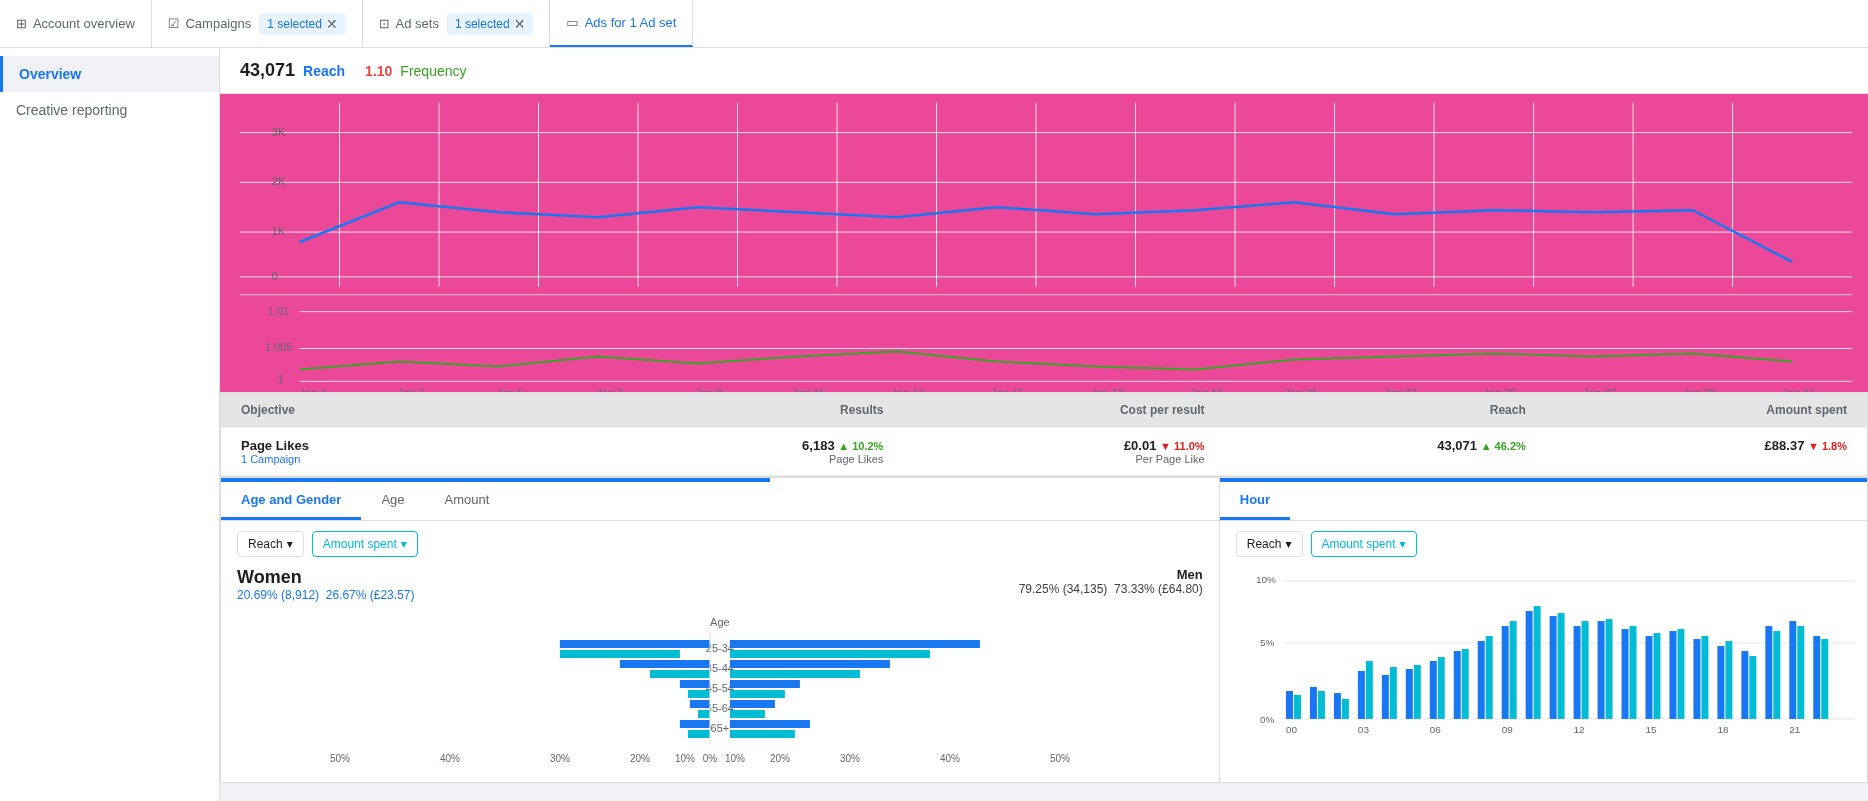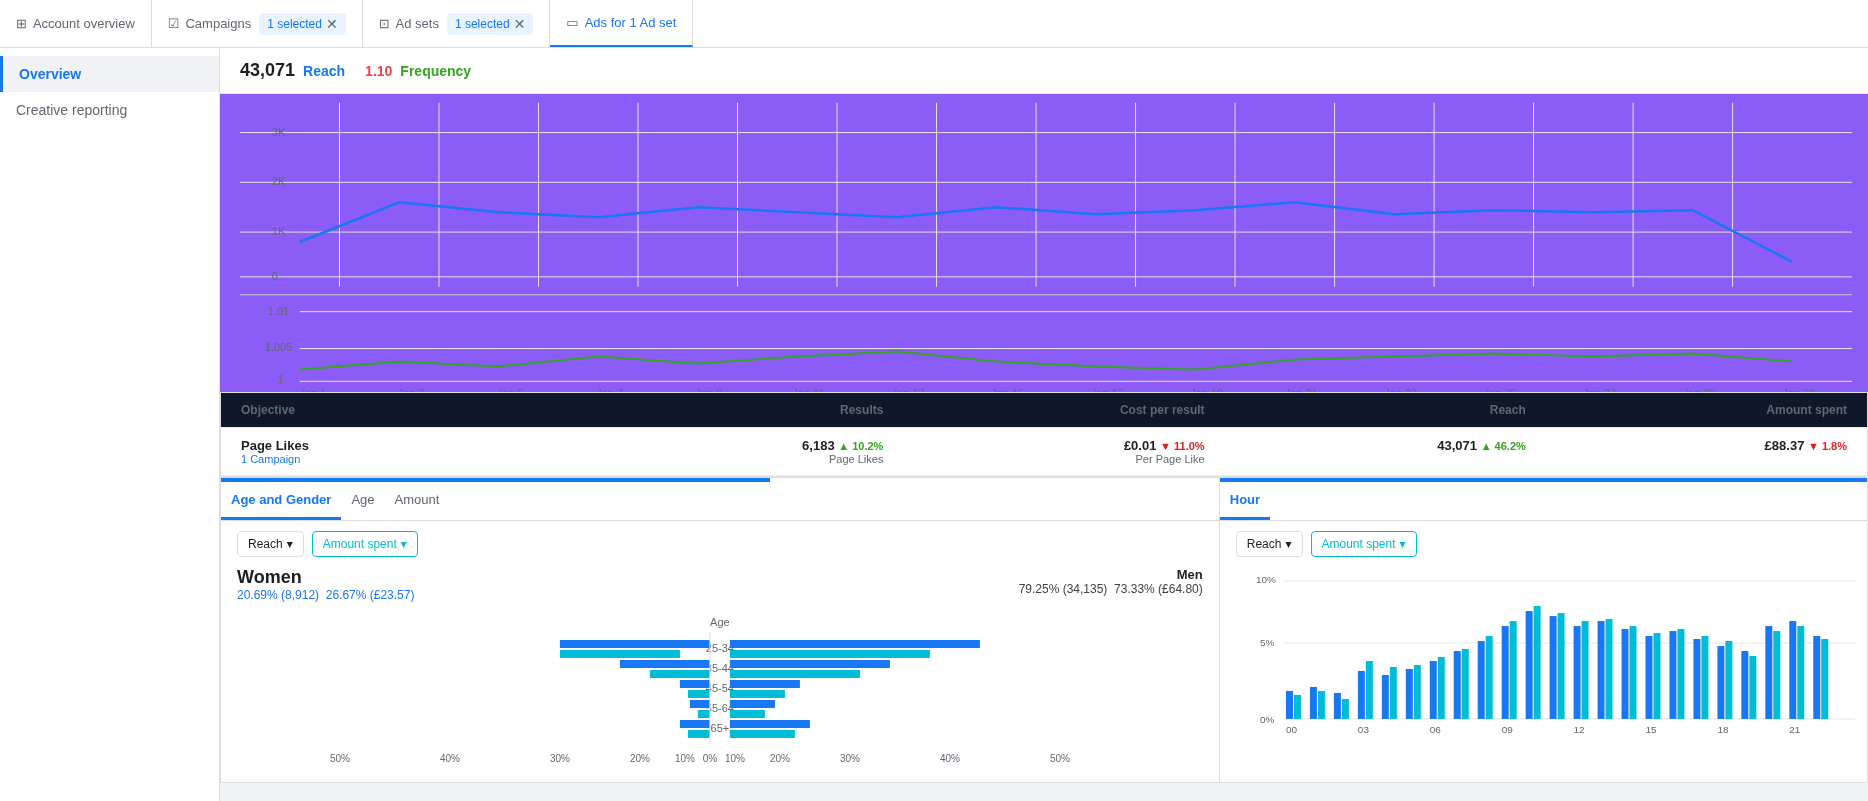--- a/index.html
+++ b/index.html
@@ -24,45 +24,45 @@
     .sidebar-item.active { color: #1877f2; border-left: 3px solid #1877f2; background: #f0f2f5; font-weight: 600; }
 
     
     .content { flex: 1; overflow-y: auto; background: #f0f2f5; }
 
     
     .stats-header { padding: 12px 20px; background: #fff; border-bottom: 1px solid #e5e5e5; display: flex; align-items: center; gap: 8px; }
     .stats-reach { font-size: 18px; font-weight: 700; color: #1c1e21; }
     .stats-reach-label { color: #1877f2; font-size: 14px; font-weight: 600; }
     .stats-freq { font-size: 14px; font-weight: 700; color: #ef4444; margin-left: 12px; }
-    .stats-freq-label { color: #36a420; font-size: 14px; font-weight: 700; text-align: center; }
-
-    
-    .chart-container { background: #8b5cf6; padding: 8px 16px 0 20px; }
+    .stats-freq-label { color: #36a420; font-size: 14px; font-weight: 400; text-align: center; }
+
+    
+    .chart-container { background: #ec4899; padding: 8px 16px 0 20px; }
 
     
     .table-section { background: #fff; border: 1px solid #ddd; margin: 0; }
-    .table-header { display: grid; grid-template-columns: 2fr 2fr 2fr 2fr 2fr; padding: 10px 20px; border-bottom: 1px solid #eee; background: #0f172a; }
+    .table-header { display: grid; grid-template-columns: 2fr 2fr 2fr 2fr 2fr; padding: 10px 20px; border-bottom: 1px solid #eee; background: #e5e5e5; }
     .table-header-cell { font-size: 12px; color: #606770; font-weight: 600; text-align: right; }
     .table-header-cell:first-child { text-align: left; }
     .table-row-data { display: grid; grid-template-columns: 2fr 2fr 2fr 2fr 2fr; padding: 10px 20px; border-bottom: 1px solid #eee; background: #fff; }
     .table-cell { font-size: 13px; text-align: right; }
     .table-cell:first-child { text-align: left; }
     .table-cell .main-val { font-weight: 600; }
     .table-cell .sub-val { color: #606770; font-size: 11px; }
     .trend-up { color: #36a420; font-size: 11px; }
     .trend-down { color: #e02020; font-size: 11px; }
 
     
     .bottom-charts { display: grid; grid-template-columns: 1fr 0.65fr; gap: 0; margin-top: 0; }
     .bottom-chart-left { background: #fff; border: 1px solid #ddd; border-right: none; }
     .bottom-chart-right { background: #fff; border: 1px solid #ddd; }
 
     .chart-tabs { display: flex; border-bottom: 1px solid #ddd; }
-    .chart-tab { padding: 10px 10px; font-size: 13px; color: #606770; cursor: pointer; border-bottom: 3px solid transparent; }
+    .chart-tab { padding: 10px 20px; font-size: 13px; color: #606770; cursor: pointer; border-bottom: 3px solid transparent; }
     .chart-tab.active { color: #1877f2; border-bottom: 3px solid #1877f2; font-weight: 600; }
 
     .chart-controls { display: flex; align-items: center; padding: 10px 16px; gap: 8px; }
     .dropdown-btn { display: flex; align-items: center; gap: 4px; padding: 5px 10px; border: 1px solid #ddd; border-radius: 4px; background: #fff; cursor: pointer; font-size: 12px; color: #1c1e21; }
     .dropdown-btn.teal { color: #00bcd4; border-color: #00bcd4; }
 
     .gender-labels { display: flex; justify-content: space-between; padding: 0 16px 4px; }
     .women-label { font-size: 18px; font-weight: 700; }
     .men-label { font-size: 13px; font-weight: 700; text-align: right; }
     .women-stats { color: #1877f2; font-size: 12px; }

